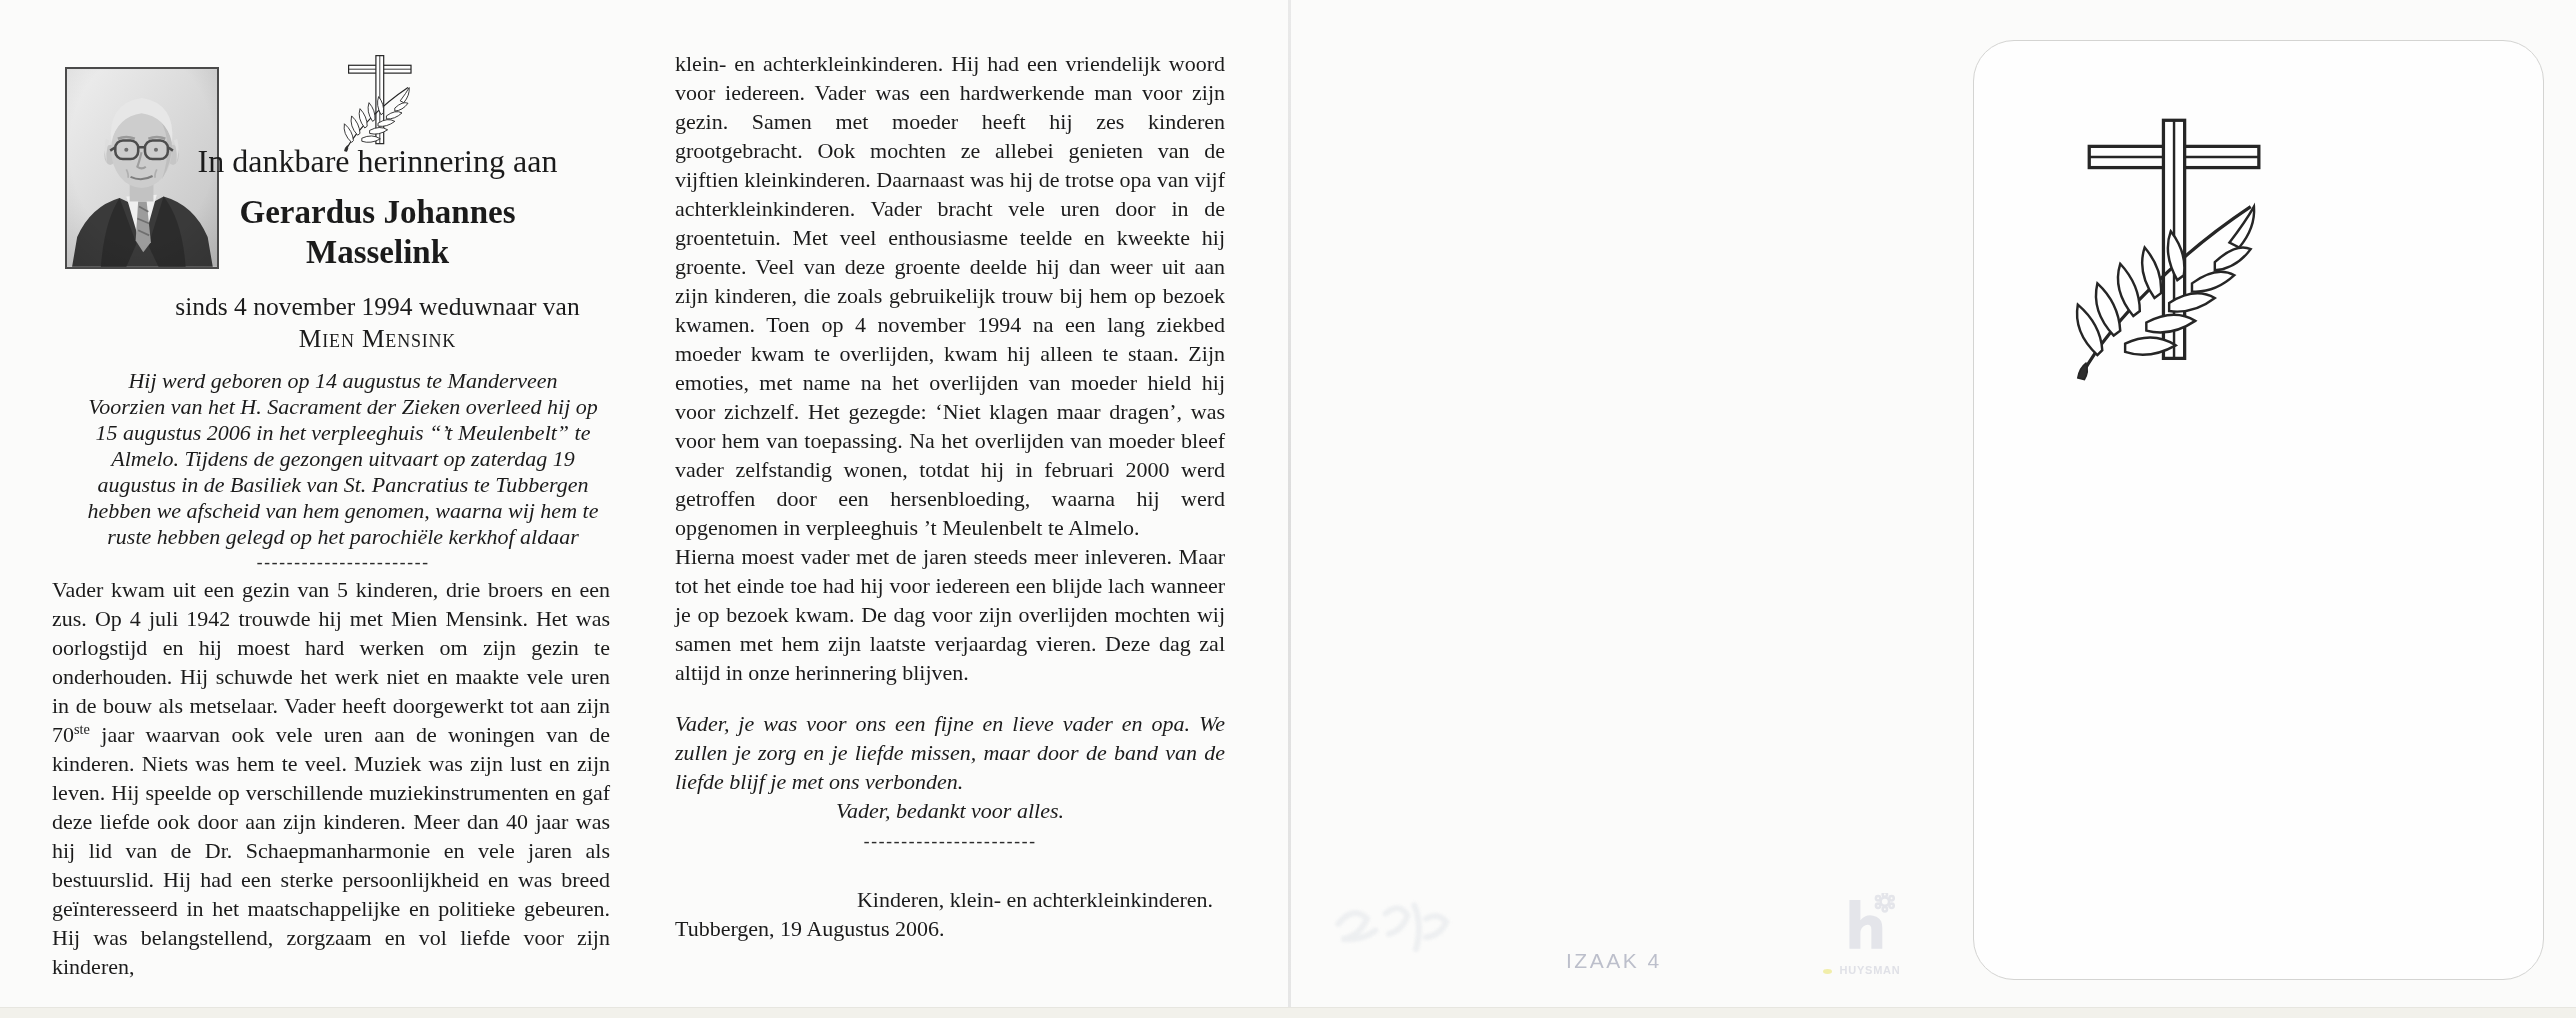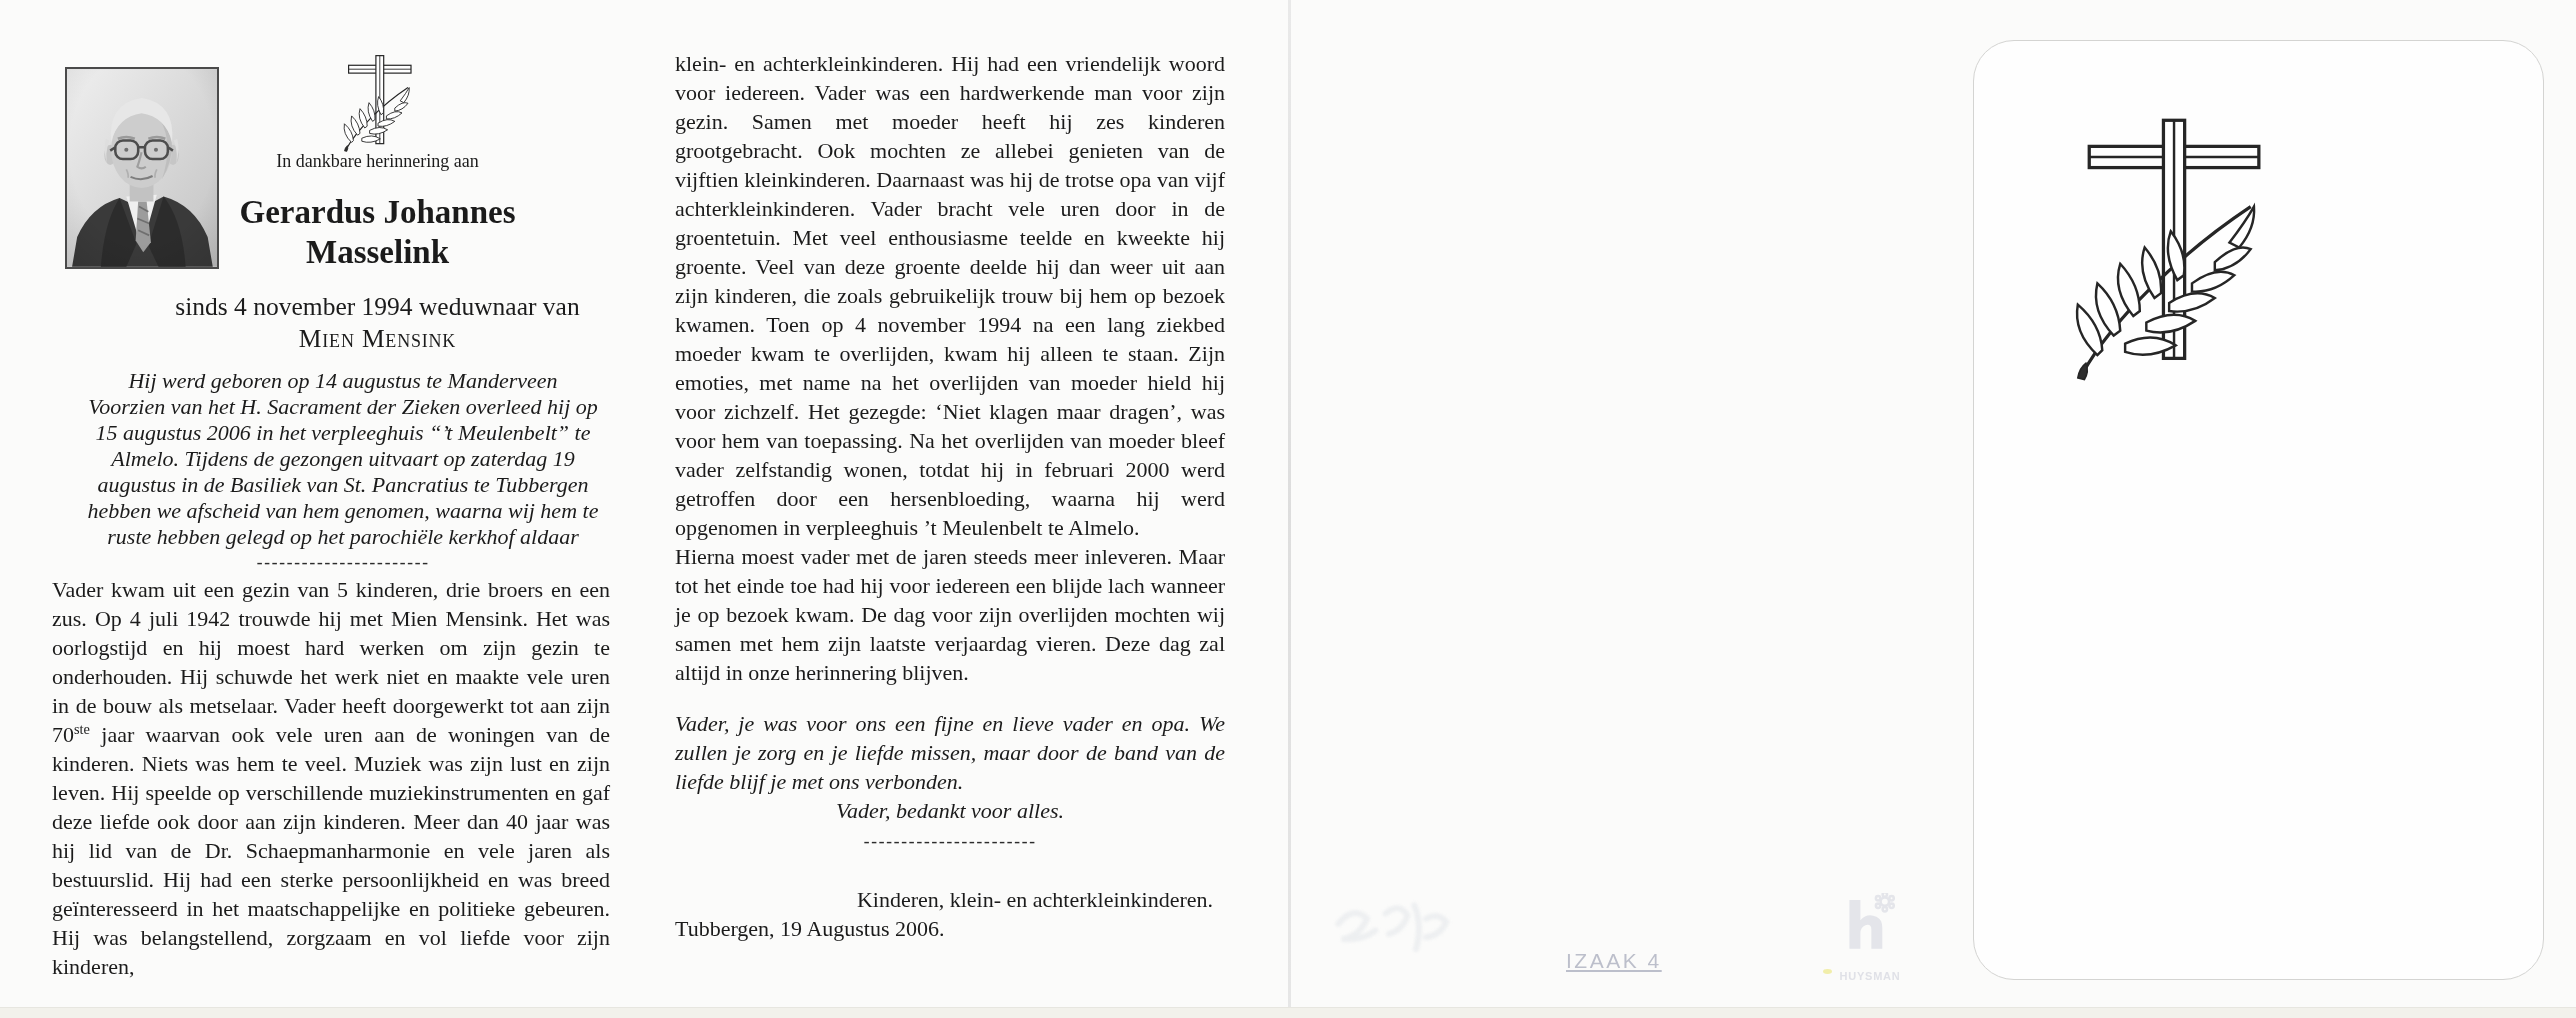--- a/index.html
+++ b/index.html
@@ -5,21 +5,21 @@
   html,body{margin:0;padding:0;}
   body{width:2576px;height:1019px;position:relative;background:#fbfbfa;overflow:hidden;
        font-family:"Liberation Serif","DejaVu Serif",serif;color:#1b1b1b;}
   .abs{position:absolute;}
 
   
   .photo-frame{left:65px;top:67px;width:150px;height:198px;border:2.5px solid #4a4a4a;background:#ddd;}
   .small-cross{left:336px;top:49px;width:78px;height:104px;}
 
   .header-block{left:110px;top:146px;width:535px;text-align:center;}
-  .intro-line{font-size:18px;line-height:31px;}
+  .intro-line{font-size:32px;line-height:31px;}
   .name-line{font-size:33px;line-height:40px;font-weight:bold;white-space:pre-line;margin-top:15.3px;}
   .widower-line{font-size:25.5px;line-height:31px;margin-top:18.7px;}
   .spouse-line{font-size:25.5px;line-height:29px;font-variant-caps:small-caps;letter-spacing:0.8px;margin-top:1.7px;}
 
   .italic-intro{left:56px;top:368px;width:574px;text-align:center;font-style:italic;
                 font-size:22px;line-height:26px;white-space:pre-line;}
   .dash-sep{font-size:18.7px;letter-spacing:1.3px;color:#2c2c2c;text-align:center;
             font-family:"Liberation Sans",sans-serif;}
   .dash-sep-left{left:64px;top:552px;width:558px;}
 
@@ -36,23 +36,23 @@
   .ack{margin-top:3.4px !important;}
   .signature{text-align:left;padding-right:12px;margin-top:29px !important;text-align-last:right;}
   .placedate{text-align:left;}
 
   .fold-line{left:1288px;top:0;width:2.5px;height:1019px;
              background:linear-gradient(180deg,#e6e6e6,#d8d8d8 50%,#e3e3e3);opacity:.85;}
 
   
   .faint-stamp{left:1326px;top:890px;width:136px;height:76px;filter:blur(1.7px);opacity:.9;}
   .izaak{left:1566px;top:949px;width:170px;font-family:"Liberation Sans",sans-serif;
-         font-size:21px;letter-spacing:2.5px;color:#b6b9c6;opacity:.9;text-decoration:underline;}
+         font-size:21px;letter-spacing:2.5px;color:#b6b9c6;opacity:.9;}
   .huysman{left:1832px;top:893px;width:76px;text-align:center;}
-  .huysman .word{display:block;margin-top:17px;font-family:"Liberation Sans",sans-serif;
+  .huysman .word{display:block;margin-top:11px;font-family:"Liberation Sans",sans-serif;
                  font-size:11px;letter-spacing:0.8px;color:#e0e1e7;font-weight:bold;}
   .speck{left:1823px;top:969px;width:9.3px;height:5.1px;background:#e9e468;opacity:.55;border-radius:50%;}
 
   
   .right-card{left:1973px;top:40px;width:569px;height:938px;background:#fefefe;
               border:1.7px solid #d4d4d2;border-radius:41px;}
   .big-cross{left:81px;top:61px;width:212px;height:282px;position:absolute;}
 
   .bottom-strip{left:0;top:1007px;width:2576px;height:12px;background:#f2f1eb;border-top:0.8px solid #e7e6e0;}
 </style>

